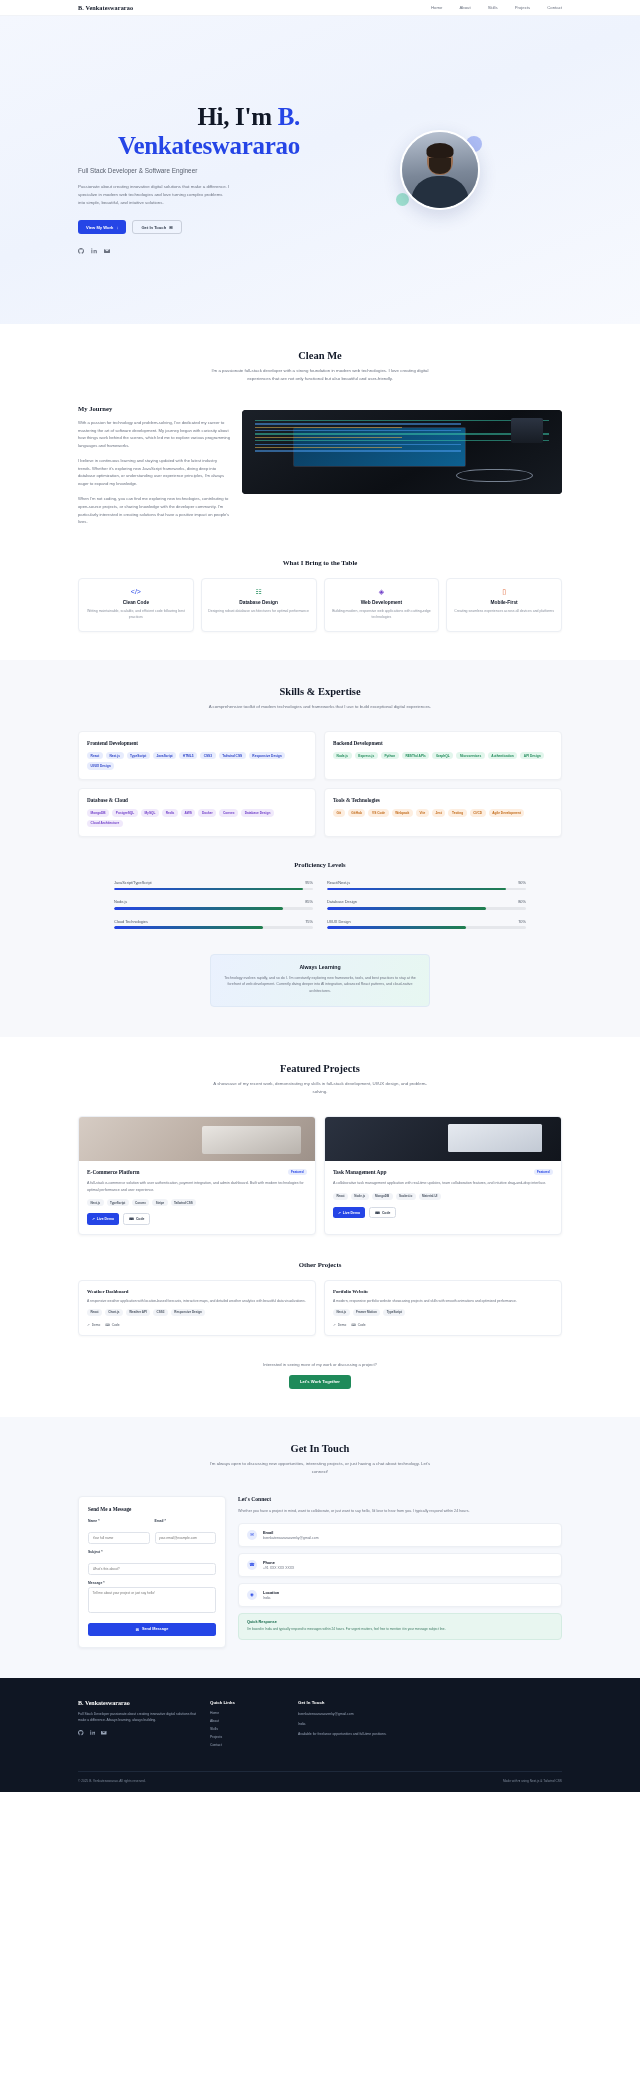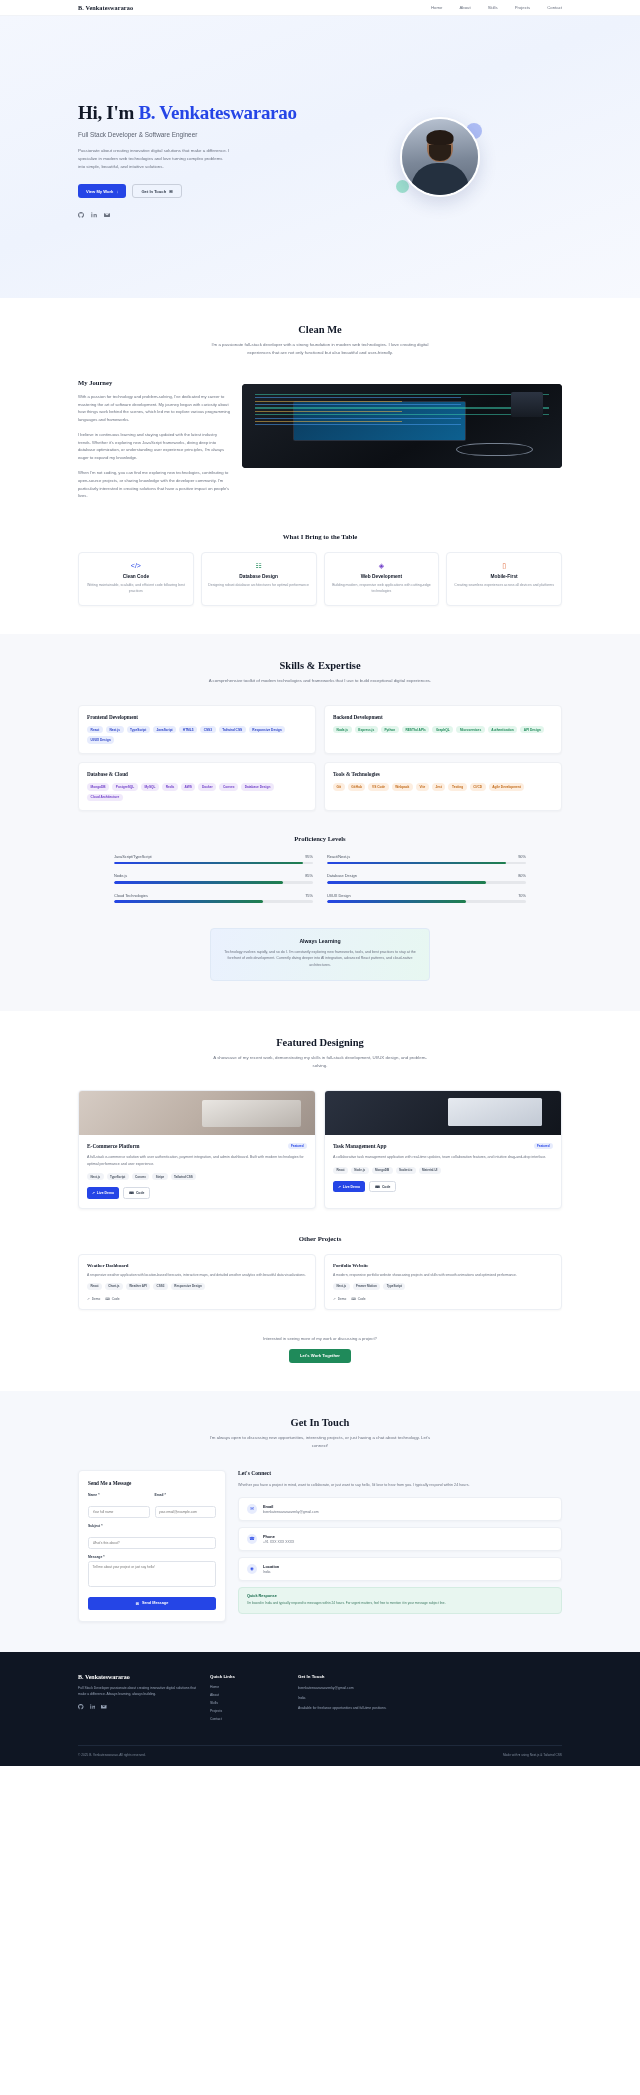--- a/index.html
+++ b/index.html
@@ -20,21 +20,21 @@
   .nav-links { display:flex; gap:17px; }
   .nav-links a { font-size:4.3px; color:#6b7280; text-decoration:none; }
 
   
   .hero {
     background:linear-gradient(160deg,#f4f7fe 0%,#eef3fd 45%,#f7f9fe 100%);
     padding:58px 78px 70px; display:flex; gap:18px; position:relative;
     min-height:282px;
   }
   .hero-left { width:222px; padding-top:28px; }
-  .hero-h1 { font-size:19px; line-height:1.16; color:#111827; letter-spacing:-.3px; }
+  .hero-h1 { font-size:25px; line-height:1.16; color:#111827; letter-spacing:-.3px;text-align:right; }
   .hero-h1 .accent { color:#2545e6; }
   .hero-sub { font-size:6.4px; color:#5b6270; margin-top:7px; }
   .hero-p { font-size:4.4px; line-height:1.82; color:#6b7280; margin-top:9px; width:152px; }
   .hero-btns { display:flex; gap:6px; margin-top:13px; }
   .btn-primary {
     background:#2545e6; color:#fff; font-size:4.1px; font-weight:700;
     padding:3.5px 8px; border-radius:3px; display:flex; align-items:center; gap:3px;
     border:none; cursor:pointer;
   }
   .btn-outline {
@@ -466,21 +466,21 @@
       </div>
   </div>
 
   <div class="learn">
     <h5>Always Learning</h5>
     <p>Technology evolves rapidly, and so do I. I'm constantly exploring new frameworks, tools, and best practices to stay at the forefront of web development. Currently diving deeper into AI integration, advanced React patterns, and cloud-native architectures.</p>
   </div>
 </div>
 
 <div class="projects">
-  <div class="sec-title serif">Featured Designing</div>
+  <div class="sec-title serif">Featured Projects</div>
   <div class="sec-sub">A showcase of my recent work, demonstrating my skills in full-stack development, UI/UX design, and problem-solving.</div>
   <div class="proj-grid">
     <div class="proj-card">
       <div class="proj-thumb thumb-a"></div>
       <div class="proj-body">
         <div class="proj-head">
           <div class="proj-t serif">E-Commerce Platform</div>
           <div class="badge-feat">Featured</div>
         </div>
         <div class="proj-d">A full-stack e-commerce solution with user authentication, payment integration, and admin dashboard. Built with modern technologies for optimal performance and user experience.</div>

